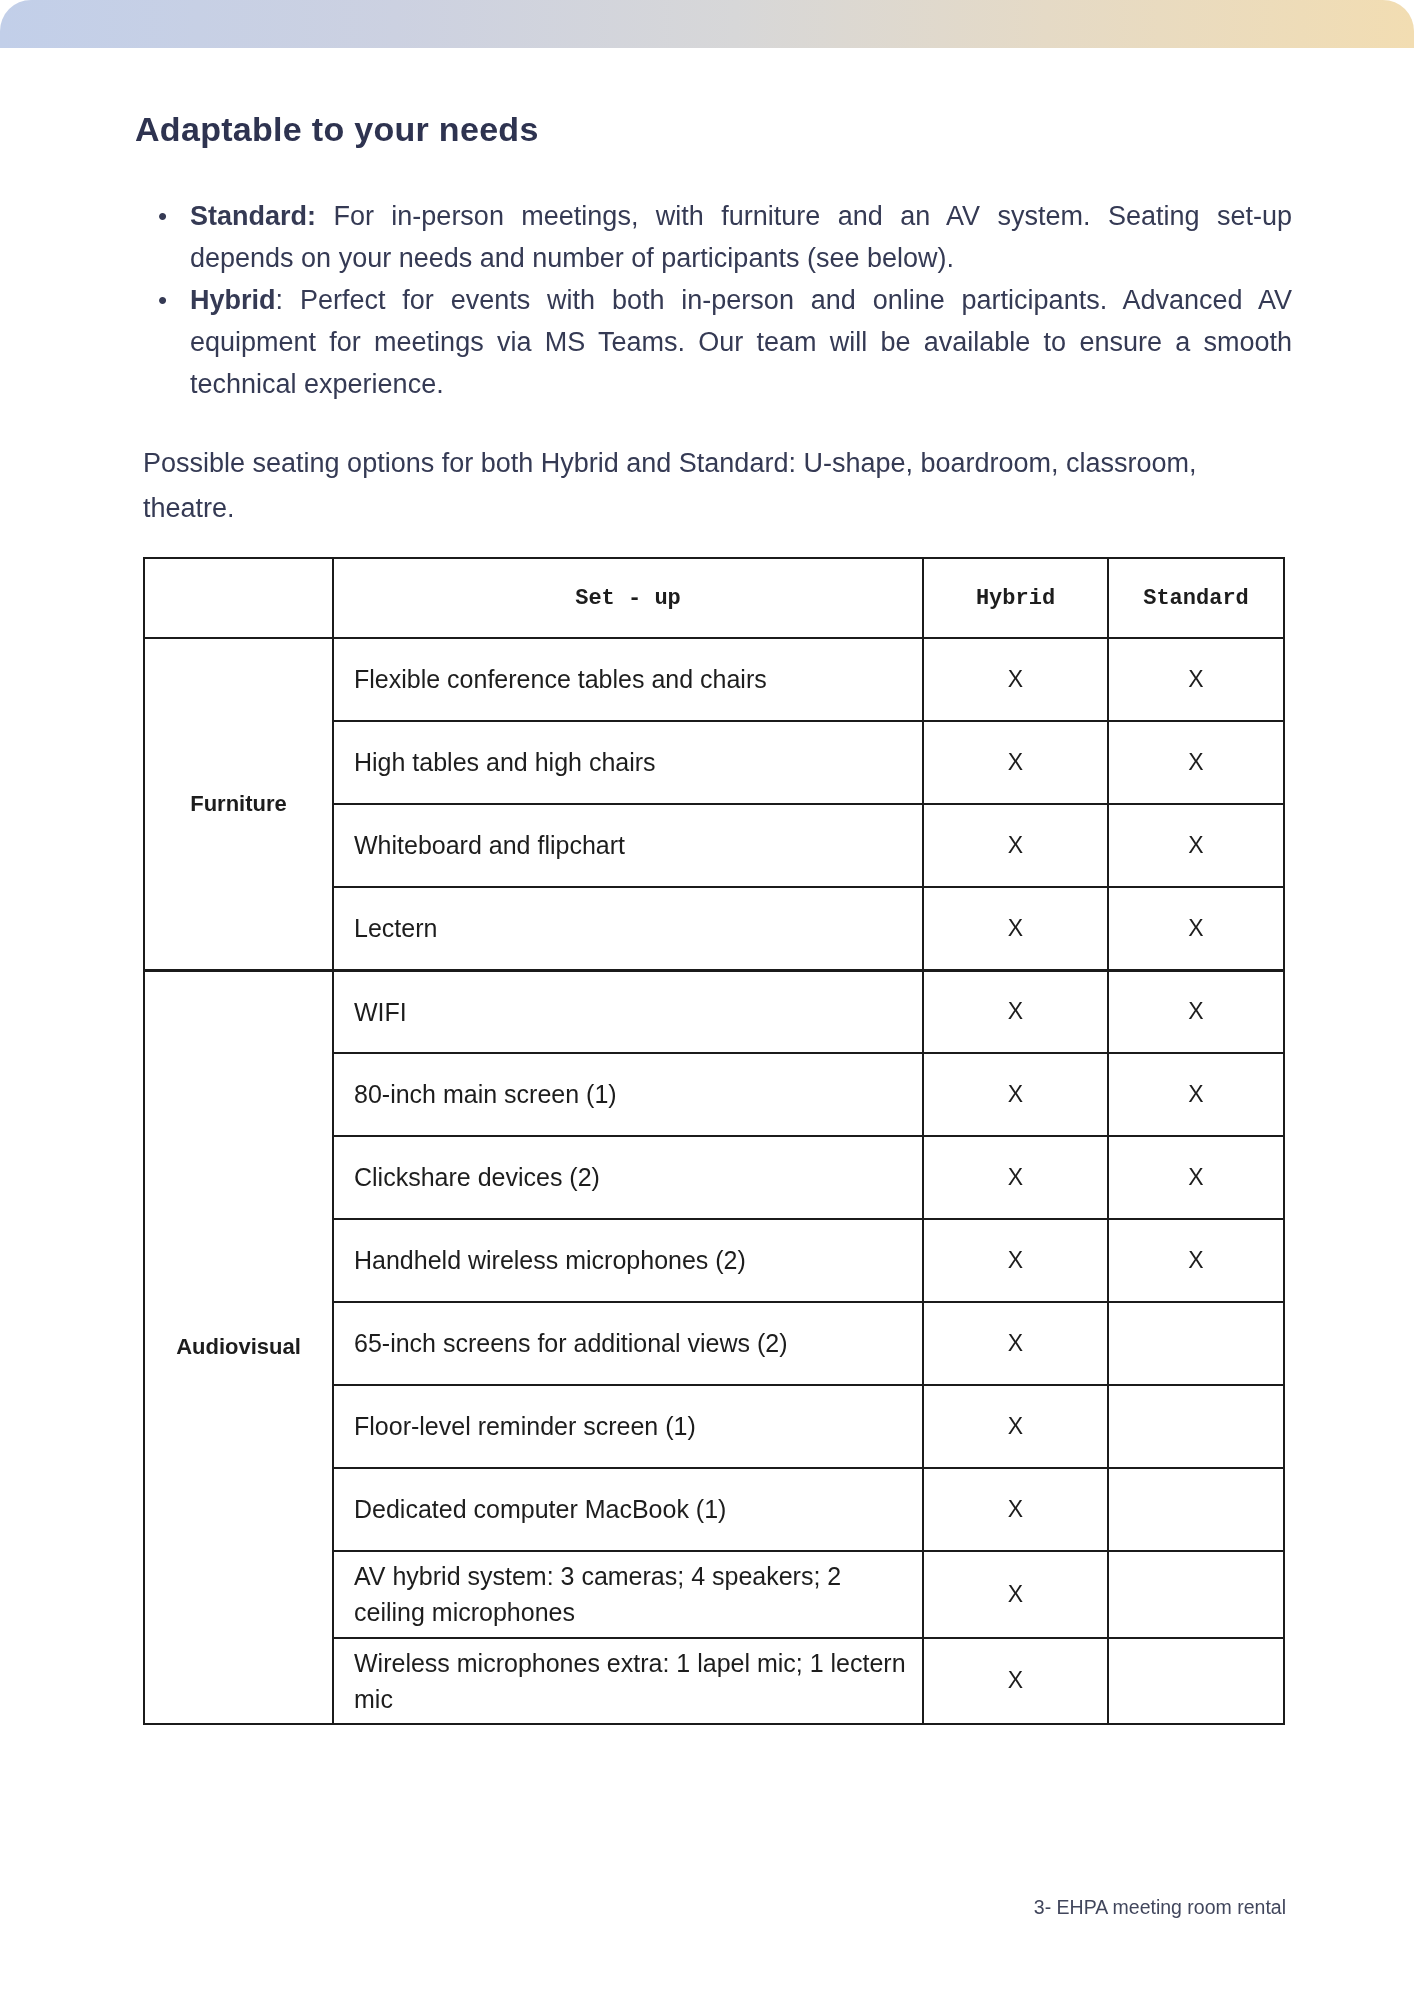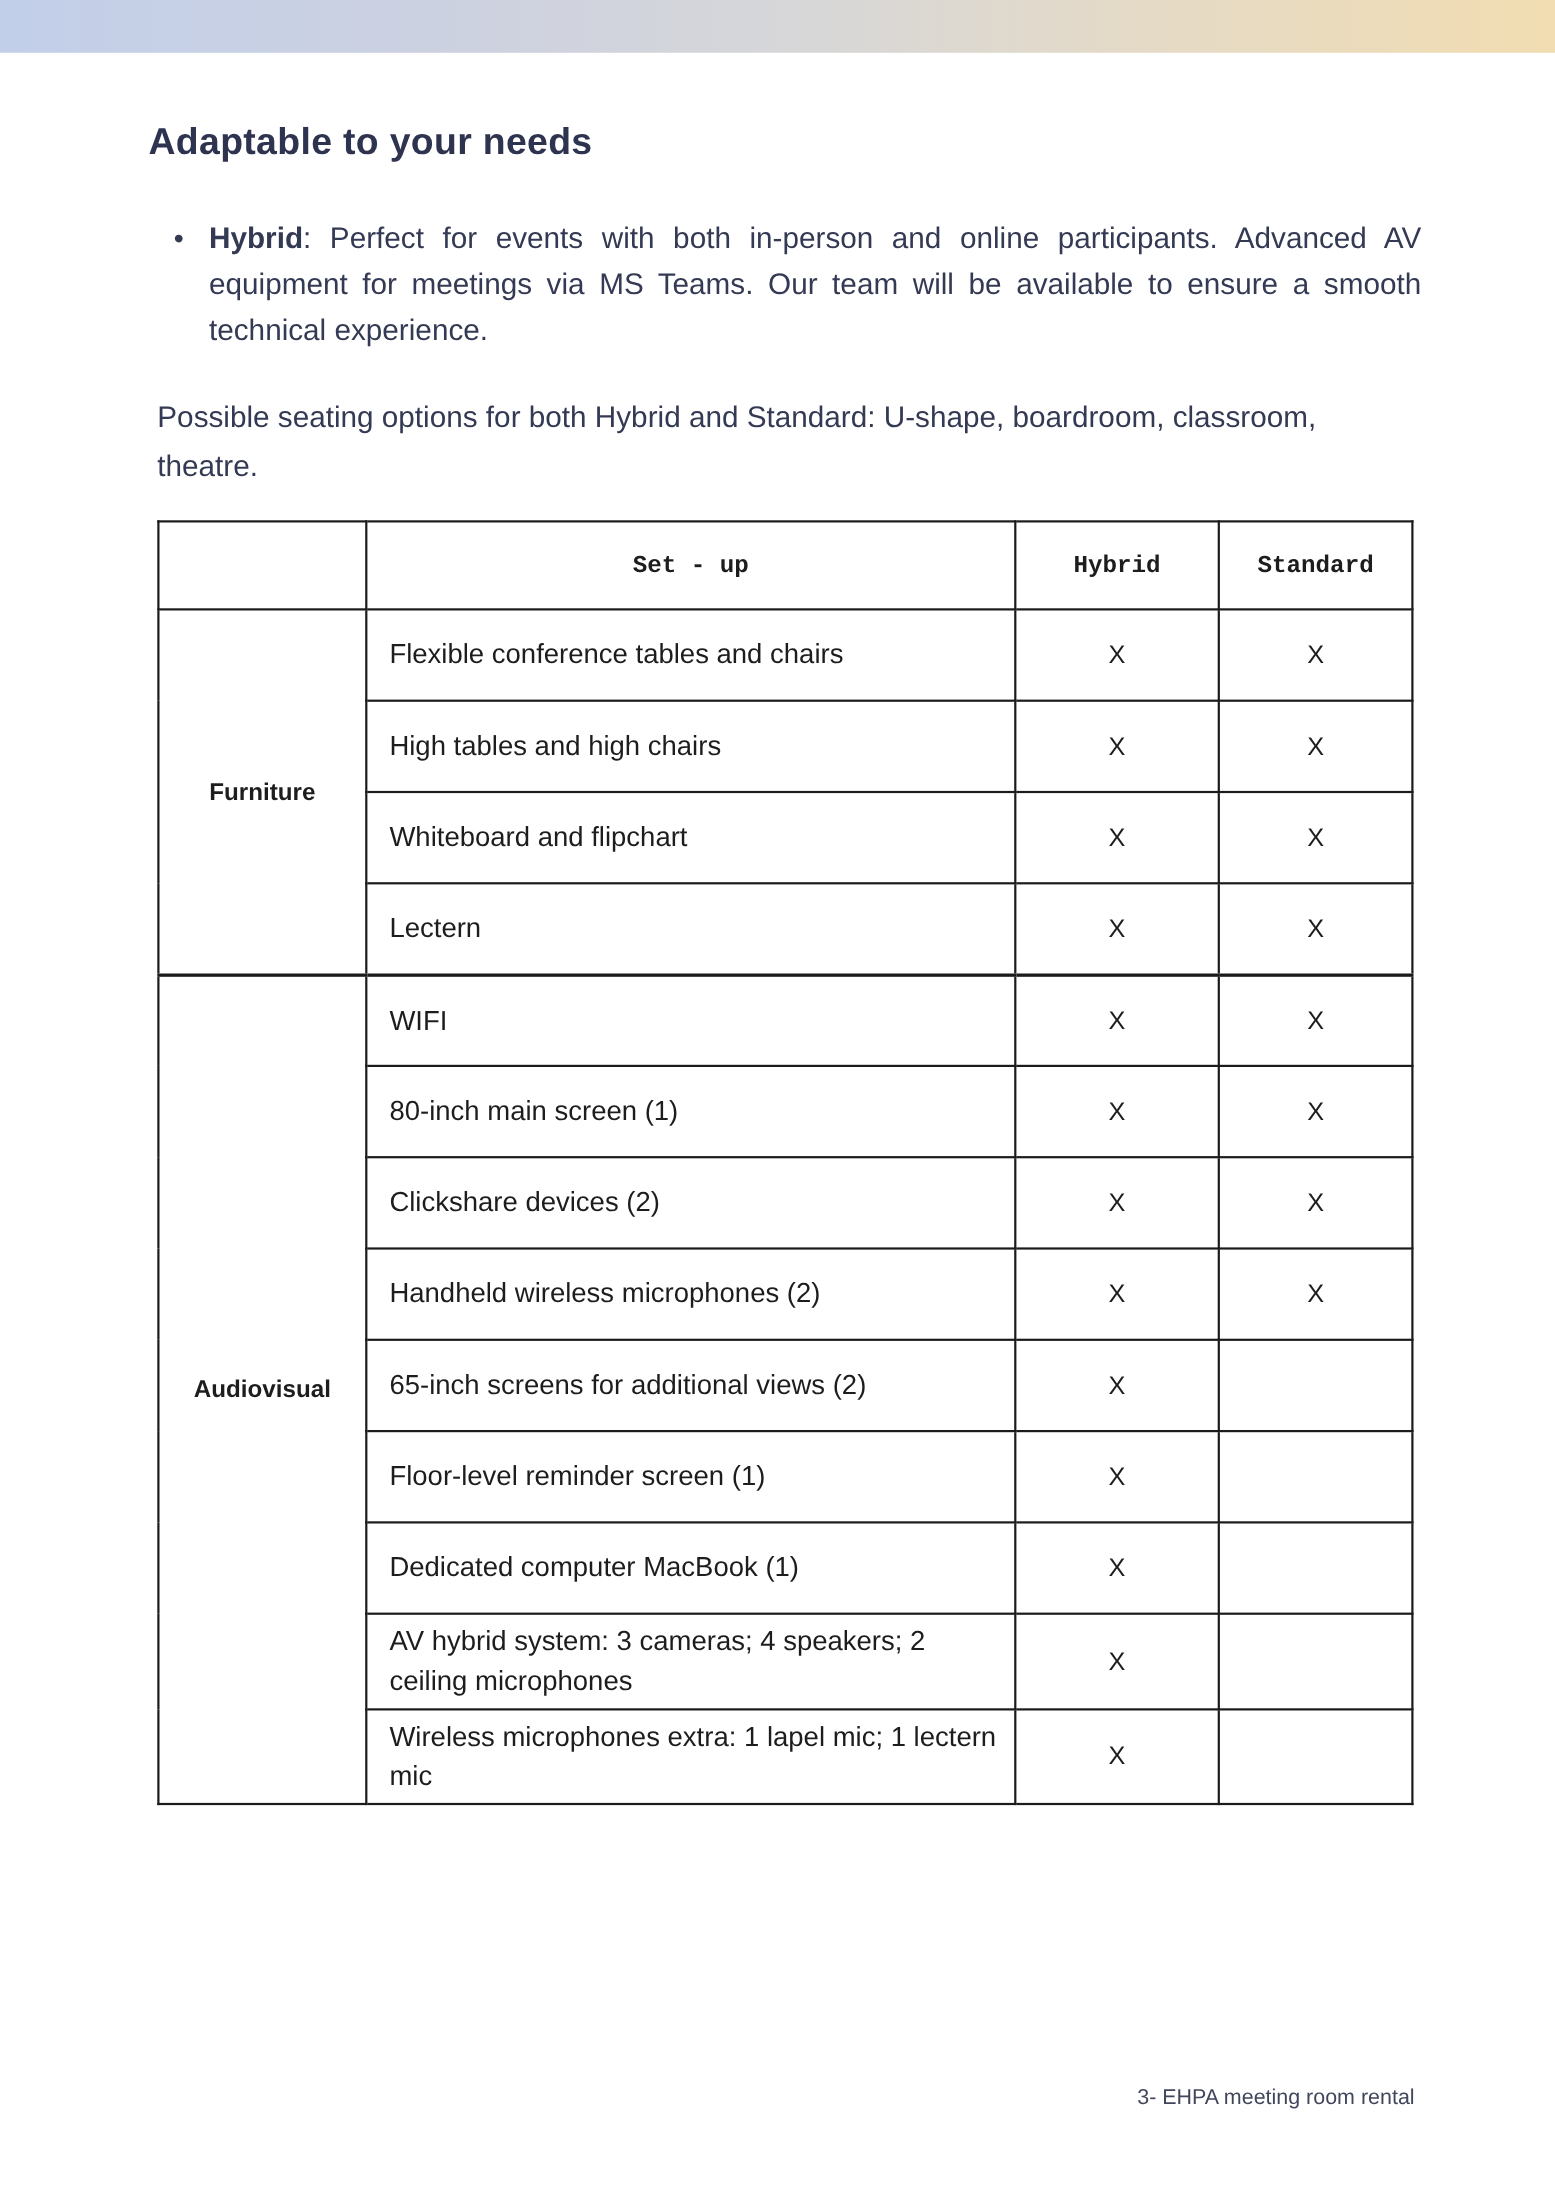--- a/index.html
+++ b/index.html
@@ -4,20 +4,21 @@
 <style>
   html, body { margin: 0; padding: 0; background: #ffffff; }
   .page {
     position: relative;
     width: 1414px;
     height: 2000px;
     background: #ffffff;
     overflow: hidden;
     font-family: "Liberation Sans", "DejaVu Sans", sans-serif;
     color: var(--body-text, #353a54);
+    border-radius: 31px;
   }
   .banner {
     width: 100%;
     height: 48px;
     background: linear-gradient(90deg,
       var(--banner-left, #c2cfe9) 0%,
       #ccd1e1 28%,
       var(--banner-mid, #d7d7d8) 52%,
       #e5dac6 74%,
       var(--banner-right, #f2ddb2) 100%);
@@ -120,20 +121,21 @@
 <body>
 
 <div class="page" style="--banner-left: #c2cfe9; --banner-mid: #d7d7d8; --banner-right: #f2ddb2; --heading: #2e3350; --body-text: #353a54; --table-text: #1d1d1d; --border: #1b1b1b; --footer-text: #41465c;">
   <div class="banner"></div>
 
   <div class="content">
     <h1 class="title">Adaptable to your needs</h1>
 
 
     <ul class="bullets">
+      <li><span class="bl">Standard:</span><span> For in-person meetings, with furniture and an AV system. Seating set-up depends on your needs and number of participants (see below).</span></li>
       <li><span class="bl">Hybrid</span><span>: Perfect for events with both in-person and online participants. Advanced AV equipment for meetings via MS Teams. Our team will be available to ensure a smooth technical experience.</span></li>
     </ul>
 
     <p class="seating">Possible seating options for both Hybrid and Standard: U-shape, boardroom, classroom, theatre.</p>
 
     <table class="setup">
       <colgroup>
         <col style="width:189px">
           <col style="width:590px">
           <col style="width:185px">

